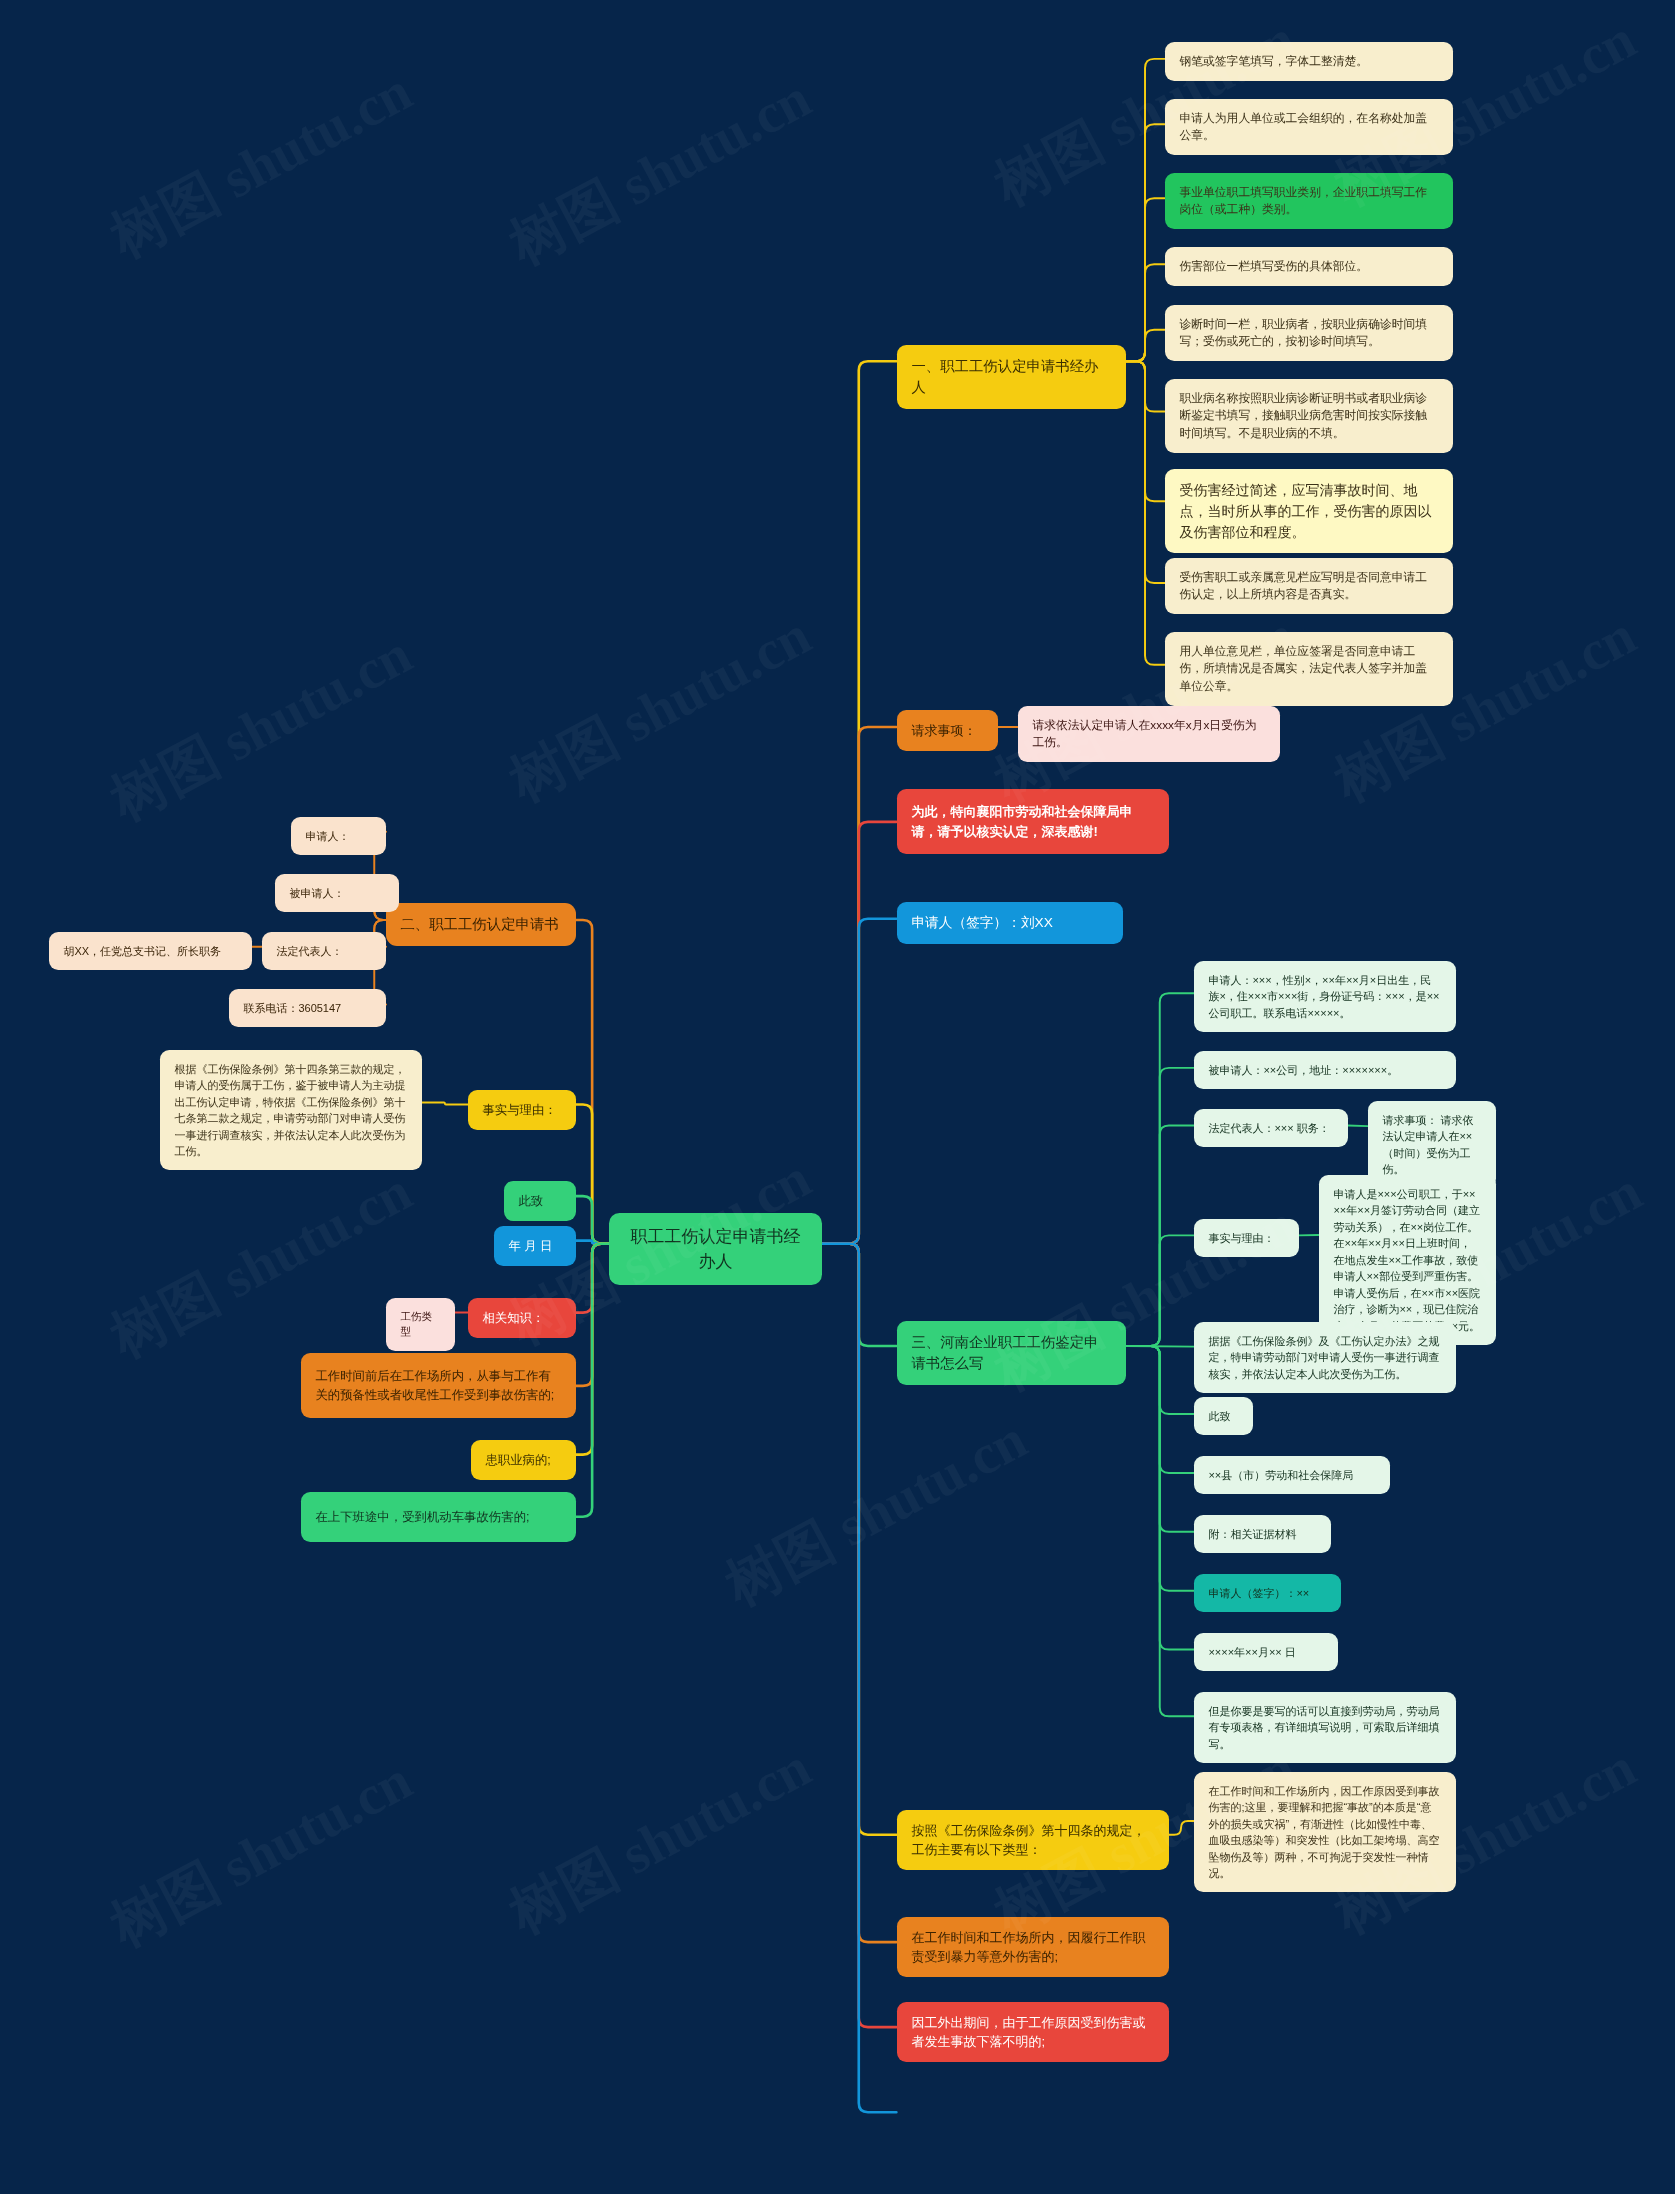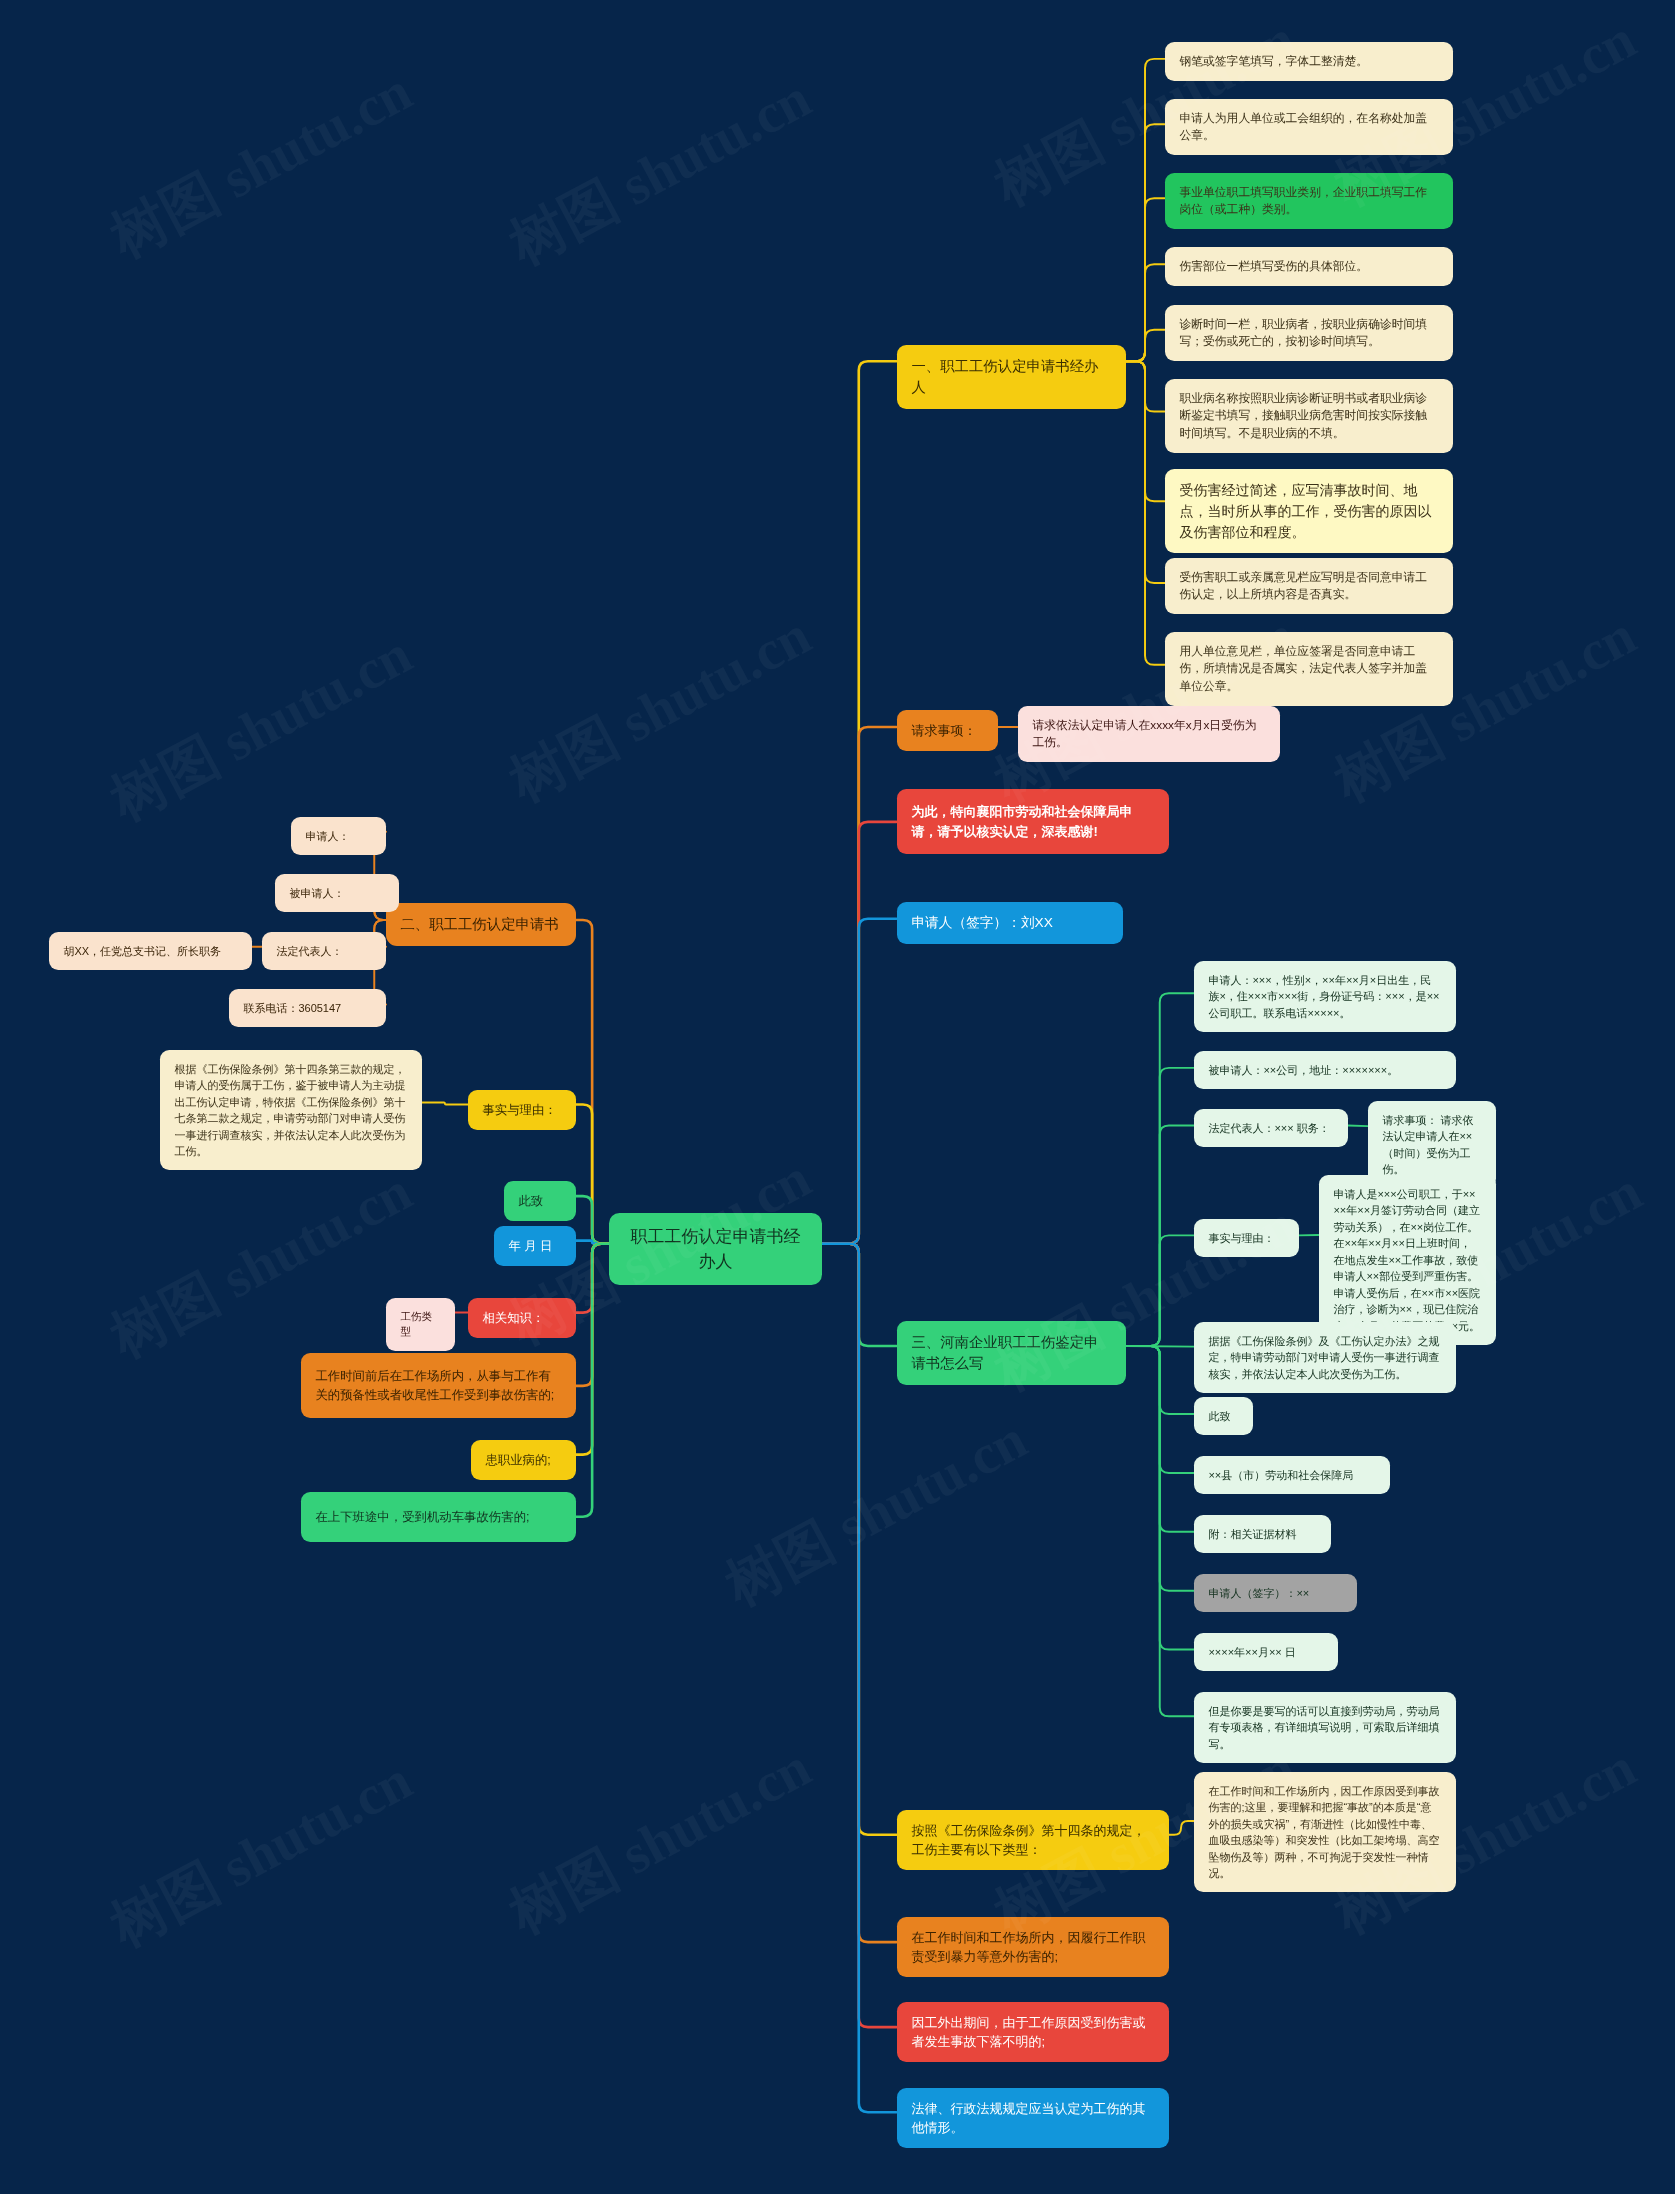--- a/index.html
+++ b/index.html
@@ -122,29 +122,28 @@
   <div class="node" id="b3-c0" style="left: 1194px; top: 961px; width: 262px; min-height: 65px; background: rgb(228, 246, 232); color: rgb(18, 48, 29); font-size: 11px; font-weight: 400;">申请人：×××，性别×，××年××月×日出生，民族×，住×××市×××街，身份证号码：×××，是××公司职工。联系电话×××××。</div>
   <div class="node" id="b3-c1" style="left: 1194px; top: 1051px; width: 262px; min-height: 34px; background: rgb(228, 246, 232); color: rgb(18, 48, 29); font-size: 11px; font-weight: 400;">被申请人：××公司，地址：×××××××。</div>
   <div class="node" id="b3-c2" style="left: 1194px; top: 1109px; width: 154px; min-height: 34px; background: rgb(228, 246, 232); color: rgb(18, 48, 29); font-size: 11px; font-weight: 400;">法定代表人：××× 职务：</div>
   <div class="node" id="b3-c2s" style="left: 1368px; top: 1101px; width: 128px; min-height: 50px; background: rgb(228, 246, 232); color: rgb(18, 48, 29); font-size: 11px; font-weight: 400;">请求事项： 请求依法认定申请人在××（时间）受伤为工伤。</div>
   <div class="node" id="b3-c3" style="left: 1194px; top: 1219px; width: 105px; min-height: 34px; background: rgb(228, 246, 232); color: rgb(18, 48, 29); font-size: 11px; font-weight: 400;">事实与理由：</div>
   <div class="node" id="b3-c3s" style="left: 1319px; top: 1175px; width: 177px; min-height: 121px; background: rgb(228, 246, 232); color: rgb(18, 48, 29); font-size: 11px; font-weight: 400;">申请人是×××公司职工，于××××年××月签订劳动合同（建立劳动关系），在××岗位工作。在××年××月××日上班时间，在地点发生××工作事故，致使申请人××部位受到严重伤害。申请人受伤后，在××市××医院治疗，诊断为××，现已住院治疗××个月，花费医药费××元。</div>
   <div class="node" id="b3-c4" style="left: 1194px; top: 1322px; width: 262px; min-height: 50px; background: rgb(228, 246, 232); color: rgb(18, 48, 29); font-size: 11px; font-weight: 400;">据据《工伤保险条例》及《工伤认定办法》之规定，特申请劳动部门对申请人受伤一事进行调查核实，并依法认定本人此次受伤为工伤。</div>
   <div class="node" id="b3-c5" style="left: 1194px; top: 1397px; width: 59px; min-height: 34px; background: rgb(228, 246, 232); color: rgb(18, 48, 29); font-size: 11px; font-weight: 400;">此致</div>
   <div class="node" id="b3-c6" style="left: 1194px; top: 1456px; width: 196px; min-height: 34px; background: rgb(228, 246, 232); color: rgb(18, 48, 29); font-size: 11px; font-weight: 400;">××县（市）劳动和社会保障局</div>
   <div class="node" id="b3-c7" style="left: 1194px; top: 1515px; width: 137px; min-height: 34px; background: rgb(228, 246, 232); color: rgb(18, 48, 29); font-size: 11px; font-weight: 400;">附：相关证据材料</div>
-  <div class="node" id="b3-c8" style="left: 1194px; top: 1574px; width: 163px; min-height: 34px; background: #a3a3a3; color: rgb(18, 48, 29); font-size: 11px; font-weight: 400;">申请人（签字）：××</div>
+  <div class="node" id="b3-c8" style="left: 1194px; top: 1574px; width: 147px; min-height: 34px; background: #14b8a6; color: rgb(18, 48, 29); font-size: 11px; font-weight: 400;">申请人（签字）：××</div>
   <div class="node" id="b3-c9" style="left: 1194px; top: 1633px; width: 144px; min-height: 34px; background: rgb(228, 246, 232); color: rgb(18, 48, 29); font-size: 11px; font-weight: 400;">××××年××月×× 日</div>
   <div class="node" id="b3-c10" style="left: 1194px; top: 1692px; width: 262px; min-height: 50px; background: rgb(228, 246, 232); color: rgb(18, 48, 29); font-size: 11px; font-weight: 400;">但是你要是要写的话可以直接到劳动局，劳动局有专项表格，有详细填写说明，可索取后详细填写。</div>
 
   <div class="node" id="it-label" style="left: 897px; top: 1810px; width: 272px; min-height: 50px; background: rgb(245, 204, 16); color: rgb(59, 47, 0); font-size: 13px; font-weight: 400;">按照《工伤保险条例》第十四条的规定，工伤主要有以下类型：</div>
   <div class="node" id="it-child" style="left: 1194px; top: 1772px; width: 262px; min-height: 98px; background: rgb(248, 238, 205); color: rgb(59, 49, 24); font-size: 11px; font-weight: 400;">在工作时间和工作场所内，因工作原因受到事故伤害的;这里，要理解和把握“事故”的本质是“意外的损失或灾祸”，有渐进性（比如慢性中毒、血吸虫感染等）和突发性（比如工架垮塌、高空坠物伤及等）两种，不可拘泥于突发性一种情况。</div>
   <div class="node" id="it-i0" style="left: 897px; top: 1917px; width: 272px; min-height: 50px; background: rgb(232, 130, 31); color: rgb(59, 34, 0); font-size: 13px; font-weight: 400;">在工作时间和工作场所内，因履行工作职责受到暴力等意外伤害的;</div>
   <div class="node" id="it-i1" style="left: 897px; top: 2002px; width: 272px; min-height: 50px; background: rgb(232, 70, 60); color: rgb(255, 255, 255); font-size: 13px; font-weight: 400;">因工外出期间，由于工作原因受到伤害或者发生事故下落不明的;</div>
-  <div class="node" id="it-i2" style="left: 897px; top: 2088px; width: 272px; min-height: 50px; background: rgb(18, 150, 219); color: rgb(255, 255, 255); font-size: 13px; font-weight: 400;">法律、行政法规规定应当认定为工伤的其他情形。</div>
 
   <div class="node" id="b2-label" style="left: 386px; top: 903px; width: 190px; min-height: 34px; background: rgb(232, 130, 31); color: rgb(59, 34, 0); font-size: 14.4px; font-weight: 400; border-radius: 11px;">二、职工工伤认定申请书</div>
   <div class="node" id="b2-c0" style="left: 291px; top: 817px; width: 95px; min-height: 30px; background: rgb(250, 227, 205); color: rgb(59, 37, 9); font-size: 11px; font-weight: 400;">申请人：</div>
   <div class="node" id="b2-c1" style="left: 275px; top: 874px; width: 124px; min-height: 30px; background: rgb(250, 227, 205); color: rgb(59, 37, 9); font-size: 11px; font-weight: 400;">被申请人：</div>
   <div class="node" id="b2-c2" style="left: 262px; top: 932px; width: 124px; min-height: 30px; background: rgb(250, 227, 205); color: rgb(59, 37, 9); font-size: 11px; font-weight: 400;">法定代表人：</div>
   <div class="node" id="b2-c2s" style="left: 49px; top: 932px; width: 203px; min-height: 30px; background: rgb(250, 227, 205); color: rgb(59, 37, 9); font-size: 11px; font-weight: 400;">胡XX，任党总支书记、所长职务</div>
   <div class="node" id="b2-c3" style="left: 229px; top: 989px; width: 157px; min-height: 30px; background: rgb(250, 227, 205); color: rgb(59, 37, 9); font-size: 11px; font-weight: 400;">联系电话：3605147</div>
 
   <div class="node" id="b2-facts" style="left: 468px; top: 1090px; width: 108px; min-height: 30px; background: rgb(245, 204, 16); color: rgb(59, 47, 0); font-size: 12.4px; font-weight: 400;">事实与理由：</div>
   <div class="node" id="b2-facts-c" style="left: 160px; top: 1050px; width: 262px; min-height: 105px; background: rgb(248, 238, 205); color: rgb(59, 49, 24); font-size: 11px; font-weight: 400;">根据《工伤保险条例》第十四条第三款的规定，申请人的受伤属于工伤，鉴于被申请人为主动提出工伤认定申请，特依据《工伤保险条例》第十七条第二款之规定，申请劳动部门对申请人受伤一事进行调查核实，并依法认定本人此次受伤为工伤。</div>

